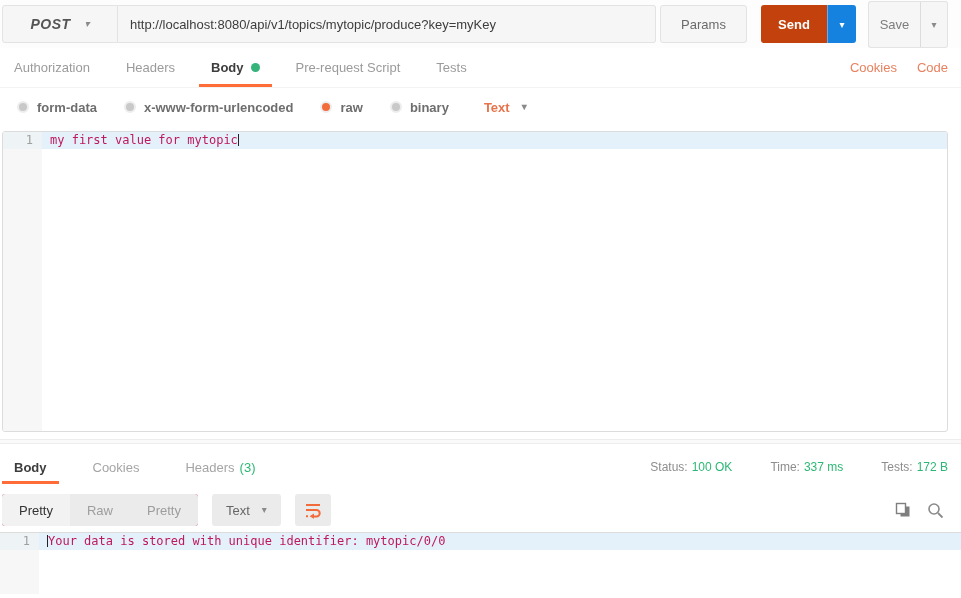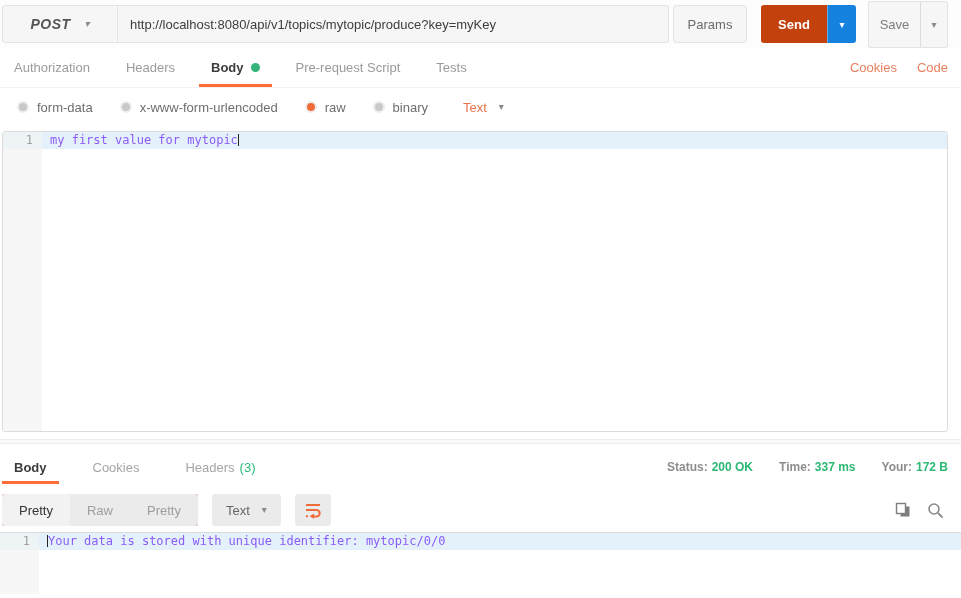--- a/index.html
+++ b/index.html
@@ -9,21 +9,21 @@
   
   .topbar { display:flex; align-items:center; height:48px; padding:0 13px 0 2px; background:#fdfdfd; }
   .method-select { display:flex; align-items:center; justify-content:center; gap:14px;
     width:116px; height:38px; background:#f6f6f6; border:1px solid #e3e3e3;
     border-radius:3px 0 0 3px; cursor:pointer;font-style:italic; }
   .method-label { font-size:14px; font-weight:bold; color:#555; letter-spacing:.5px; }
   .caret { font-size:10px; color:#8a8a8a; line-height:1; }
   .url-field { flex:1; height:38px; background:#f6f6f6; border:1px solid #e3e3e3; border-left:none;
     border-radius:0 3px 3px 0; font-size:13px; color:#3d3d3d; padding:0 12px;
     font-family:"Liberation Sans", sans-serif; outline:none; }
-  .params-btn { width:74px; height:38px; margin-left:4px; background:#f6f6f6; border:1px solid #e3e3e3;
+  .params-btn { width:87px; height:38px; margin-left:4px; background:#f6f6f6; border:1px solid #e3e3e3;
     border-radius:3px; font-size:13px; color:#6b6b6b; display:flex; align-items:center; justify-content:center; cursor:pointer; }
   .send-group { display:flex; margin-left:14px; height:38px; }
   .send-main { width:66px; background:#c2410c; color:#fff; font-size:13px; font-weight:bold;
     border:none; border-radius:3px 0 0 3px; cursor:pointer; }
   .send-caret { width:29px; background:#1682e0; color:#fff; border:none; border-left:1px solid rgba(255,255,255,.35);
     border-radius:0 3px 3px 0; cursor:pointer; font-size:10px; }
   .save-group { display:flex; margin-left:12px; height:47px; }
   .save-main { width:52px; background:#f6f6f6; border:1px solid #e3e3e3; border-right:none;
     border-radius:3px 0 0 3px; font-size:13px; color:#7d7d7d; cursor:pointer; }
   .save-caret { width:28px; background:#f6f6f6; border:1px solid #e3e3e3; border-left:1px solid #dcdcdc;
@@ -33,51 +33,51 @@
   .req-tabs { display:flex; align-items:stretch; height:40px; padding:0 13px 0 2px; border-bottom:1px solid #f3f3f3; }
   .req-tab { display:flex; align-items:center; gap:7px; padding:0 12px; margin-right:12px;
     font-size:13px; color:#9b9b9b; cursor:pointer; position:relative; }
   .req-tab.active { color:#3d3d3d; font-weight:bold; }
   .req-tab.active::after { content:""; position:absolute; left:0; right:0; bottom:0; height:3px; background:#ff6c37; }
   .green-dot { width:9px; height:9px; border-radius:50%; background:#34b37a; display:inline-block; }
   .tabs-spacer { flex:1; }
   .link-orange { display:flex; align-items:center; padding:0 0 0 20px; font-size:13px; color:#e8815f; cursor:pointer; }
 
   
-  .type-row { display:flex; align-items:center; height:38px; padding-left:17px; }
+  .type-row { display:flex; align-items:center; height:38px; padding-left:17px;font-weight:bold; }
   .radio-opt { display:flex; align-items:center; gap:8px; margin-right:27px; font-size:13px; color:#6e6e6e; cursor:pointer; }
   .radio { width:12px; height:12px; border-radius:50%; background:#c9c9c9; border:2px solid #ededed; }
   .radio.sel { background:#f26b3a; }
   .fmt-select { display:flex; align-items:center; gap:12px; margin-left:8px; cursor:pointer; }
   .fmt-select .fmt-label { font-size:13px; color:#e8744b; }
 
   
   .editor { position:relative; margin:5px 13px 0 2px; height:301px; border:1px solid #dcdcdc;
     border-radius:3px; background:#fff; overflow:hidden;
     font-family:"DejaVu Sans Mono","Liberation Mono",monospace; font-size:12px; }
   .gutter { position:absolute; left:0; top:0; bottom:0; width:39px; background:#f7f7f7; }
   .code-line { position:relative; display:flex; height:17px; line-height:17px; }
   .code-line.hl { background:#e4f1fb; }
   .ln { width:39px; flex:none; text-align:right; padding-right:9px; color:#9f9f9f; background:#f7f7f7; }
   .code-line.hl .ln { background:#eef3f6; }
-  .code-text { padding-left:8px; color:#8b5cf6; white-space:pre; }
+  .code-text { padding-left:8px; color:#be185d; white-space:pre; }
   .cursor { display:inline-block; width:1px; height:12px; background:#222; vertical-align:middle; margin-top:-2px; }
 
   
   .divider-band { height:5px; margin-top:7px; background:#fafafa; border-top:1px solid #ededed; border-bottom:1px solid #ededed; }
 
   
   .resp-meta { display:flex; align-items:stretch; height:46px; padding:0 13px 0 2px; }
   .resp-tab { display:flex; align-items:center; gap:5px; padding:0 12px; margin-right:22px;
     font-size:13px; color:#a5a5a5; cursor:pointer; position:relative; }
   .resp-tab.active { color:#3d3d3d; font-weight:bold; }
   .resp-tab.active::after { content:""; position:absolute; left:0; right:0; bottom:6px; height:3px; background:#ff6c37; }
   .hdr-count { color:#2cb874; }
   .meta-spacer { flex:1; }
-  .meta-item { display:flex; align-items:center; gap:4px; margin-left:26px; font-size:12px;font-weight:bold; }
+  .meta-item { display:flex; align-items:center; gap:4px; margin-left:38px; font-size:12px; }
   .meta-label { color:#8d8d8d; }
   .meta-value { color:#2cb874; }
 
   
   .resp-toolbar { display:flex; align-items:center; height:40px; padding:0 13px 0 2px; }
   .seg-group { display:flex; background:#b91c1c; border-radius:3px; overflow:hidden; height:32px; }
   .seg { padding:0 17px; display:flex; align-items:center; font-size:13px; color:#9d9d9d; cursor:pointer; background:#ebebeb; border:none; }
   .seg.active { color:#333; background:#f2f2f2; font-weight:normal; }
   .tool-select { display:flex; align-items:center; gap:12px; height:32px; margin-left:14px; padding:0 14px;
     background:#ebebeb; border-radius:3px; font-size:13px; color:#666; cursor:pointer; }
@@ -175,28 +175,28 @@
   <div class="resp-tab">
     <span>Cookies</span>
   </div>
   <div class="resp-tab">
     <span>Headers</span>
     <span class="hdr-count">(3)</span>
   </div>
   <div class="meta-spacer"></div>
   <div class="meta-item">
     <span class="meta-label">Status:</span>
-    <span class="meta-value">200 OK</span>
+    <span class="meta-value">100 OK</span>
   </div>
   <div class="meta-item">
     <span class="meta-label">Time:</span>
     <span class="meta-value">337 ms</span>
   </div>
   <div class="meta-item">
-    <span class="meta-label">Your:</span>
+    <span class="meta-label">Tests:</span>
     <span class="meta-value">172 B</span>
   </div>
 </div>
 
 <div class="resp-toolbar">
   <div class="seg-group">
     <button class="seg active">Pretty</button>
     <button class="seg">Raw</button>
     <button class="seg">Pretty</button>
   </div>

